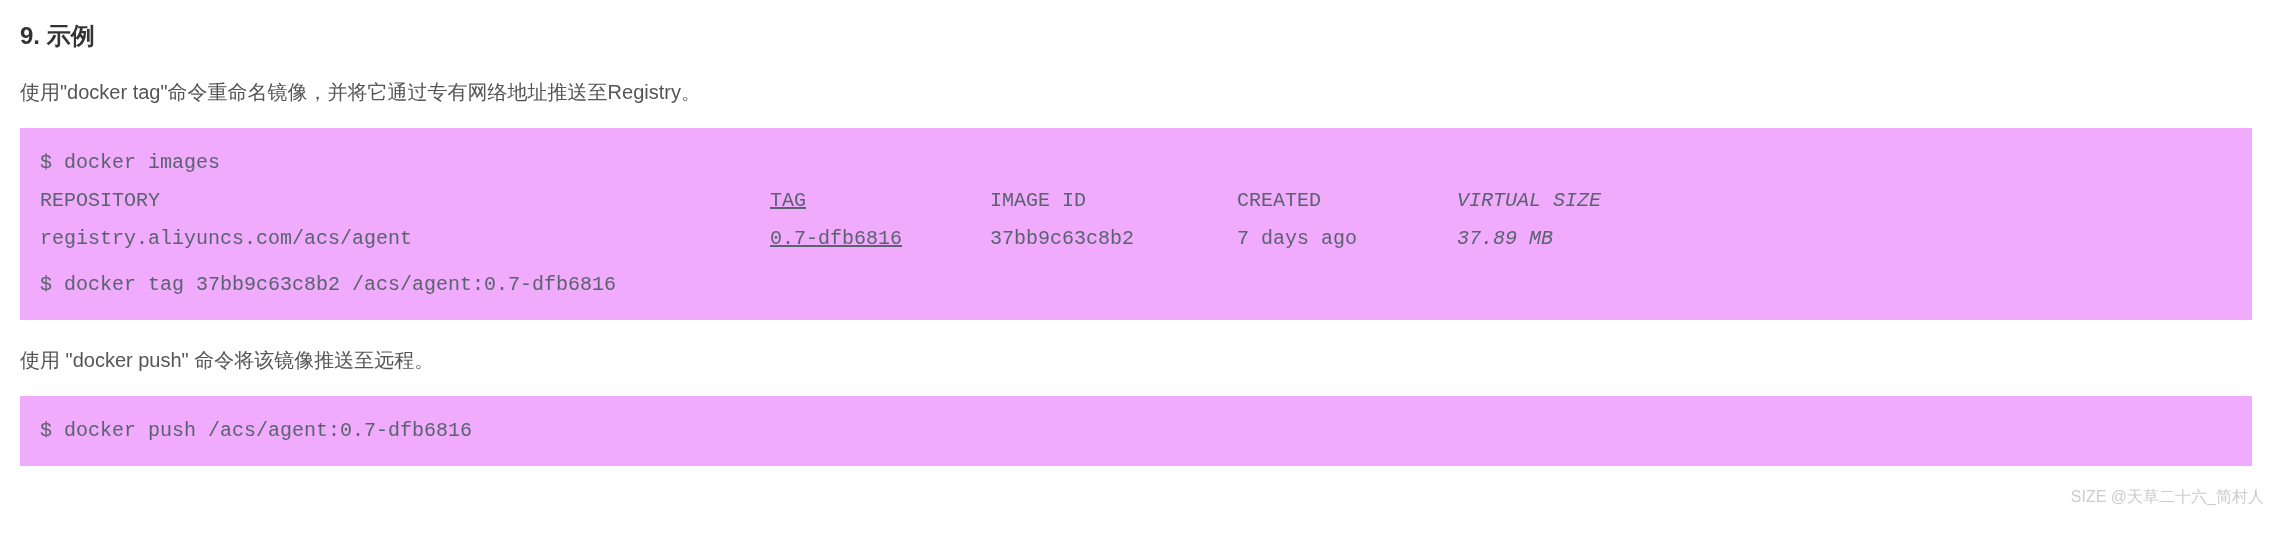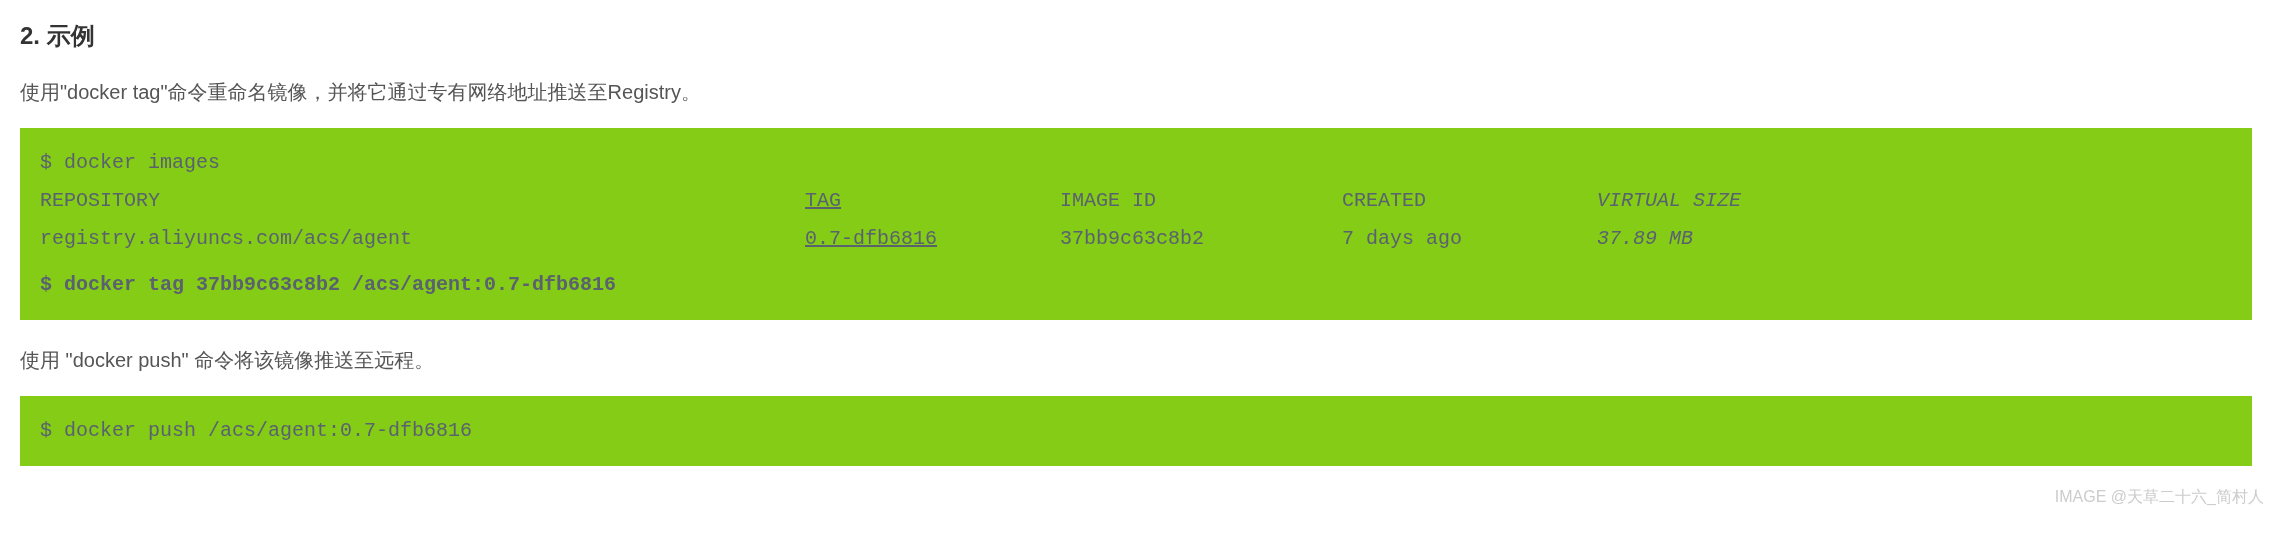--- a/index.html
+++ b/index.html
@@ -21,33 +21,32 @@
       color: #333333;
       margin-bottom: 24px;
     }
     .description {
       font-size: 20px;
       color: #555555;
       margin-bottom: 20px;
       line-height: 1.6;
     }
     .code-block {
-      background: #84cc16;
+      background: #f0abfc;
       padding: 16px 20px;
       font-family: "SFMono-Regular", Consolas, "Liberation Mono", Menlo, Courier, monospace;
       font-size: 20px;
       color: #5a6270;
       line-height: 1.9;
       margin-bottom: 24px;
       white-space: pre;
       overflow-x: auto;
     }
     .code-row {
       display: flex;
-      gap: 35px;
     }
     .col-repo {
       width: 730px;
       flex-shrink: 0;
     }
     .col-tag {
       width: 220px;
       flex-shrink: 0;
       text-decoration: underline;
     }
@@ -67,29 +66,28 @@
     .watermark {
       position: absolute;
       right: 8px;
       bottom: 2px;
       font-size: 16px;
       color: #cccccc;
       font-family: -apple-system, sans-serif;
     }
     .cmd-line {
       margin-top: 8px;
-      font-weight: bold;
     }
   </style>
 </head>
 <body>
 
-<h2 class="section-heading">2. 示例</h2>
+<h2 class="section-heading">9. 示例</h2>
 
 <p class="description">使用"docker tag"命令重命名镜像，并将它通过专有网络地址推送至Registry。</p>
 
 <div class="code-block"><div>$ docker images</div><div class="code-row"><span class="col-repo">REPOSITORY</span><span class="col-tag">TAG</span><span class="col-imageid">IMAGE ID</span><span class="col-created">CREATED</span><span class="col-size">VIRTUAL SIZE</span></div><div class="code-row"><span class="col-repo">registry.aliyuncs.com/acs/agent</span><span class="col-tag">0.7-dfb6816</span><span class="col-imageid">37bb9c63c8b2</span><span class="col-created">7 days ago</span><span class="col-size">37.89 MB</span></div><div class="cmd-line">$ docker tag 37bb9c63c8b2 /acs/agent:0.7-dfb6816</div></div>
 
 <p class="description">使用 "docker push" 命令将该镜像推送至远程。</p>
 
 <div class="code-block"><div>$ docker push /acs/agent:0.7-dfb6816</div></div>
 
-<div class="watermark">IMAGE @天草二十六_简村人</div>
+<div class="watermark">SIZE @天草二十六_简村人</div>
 
 </body></html>

